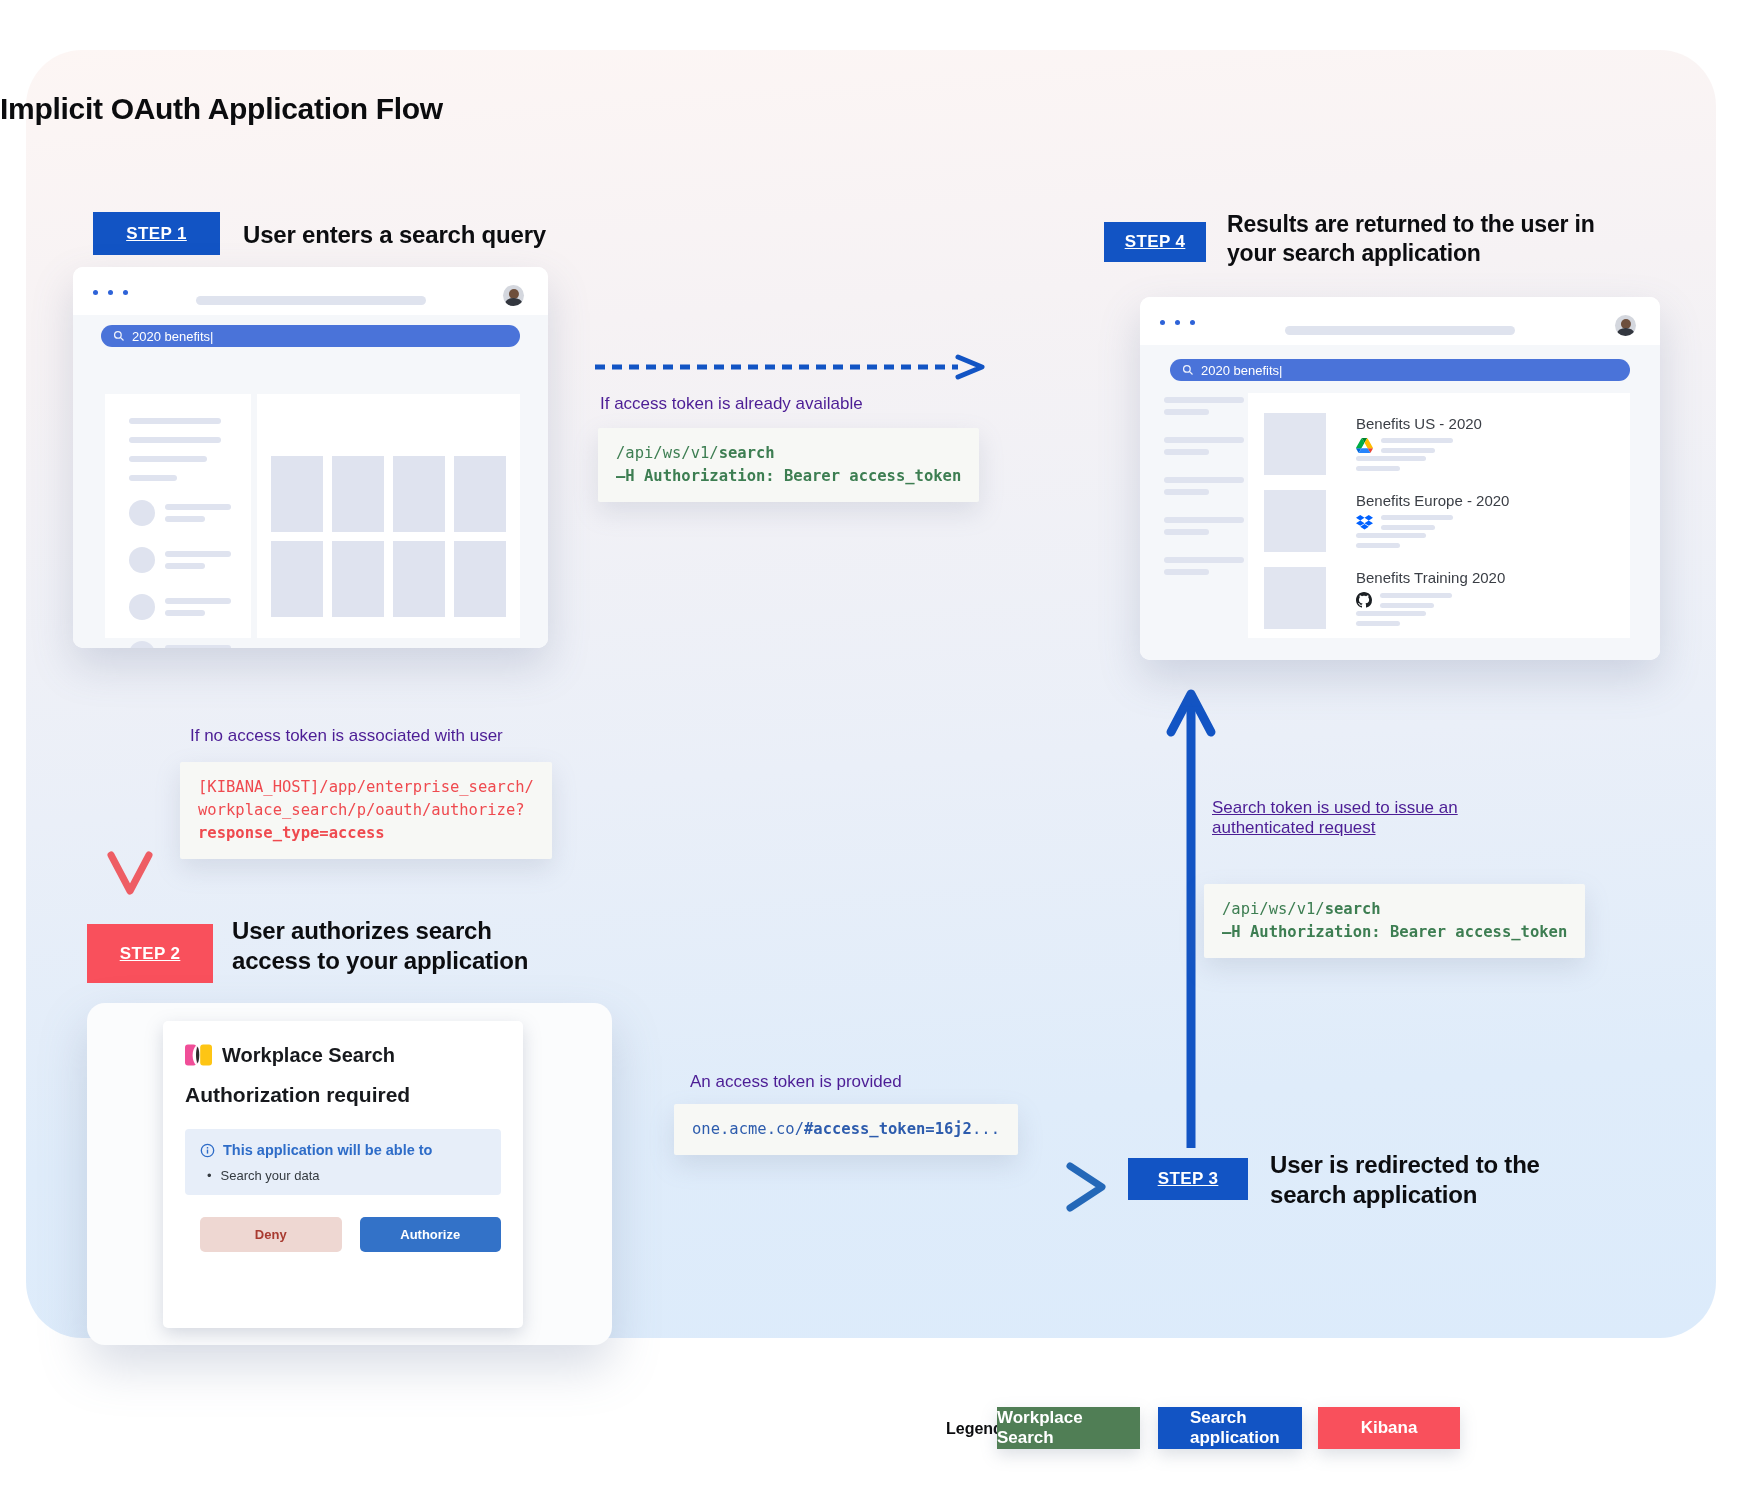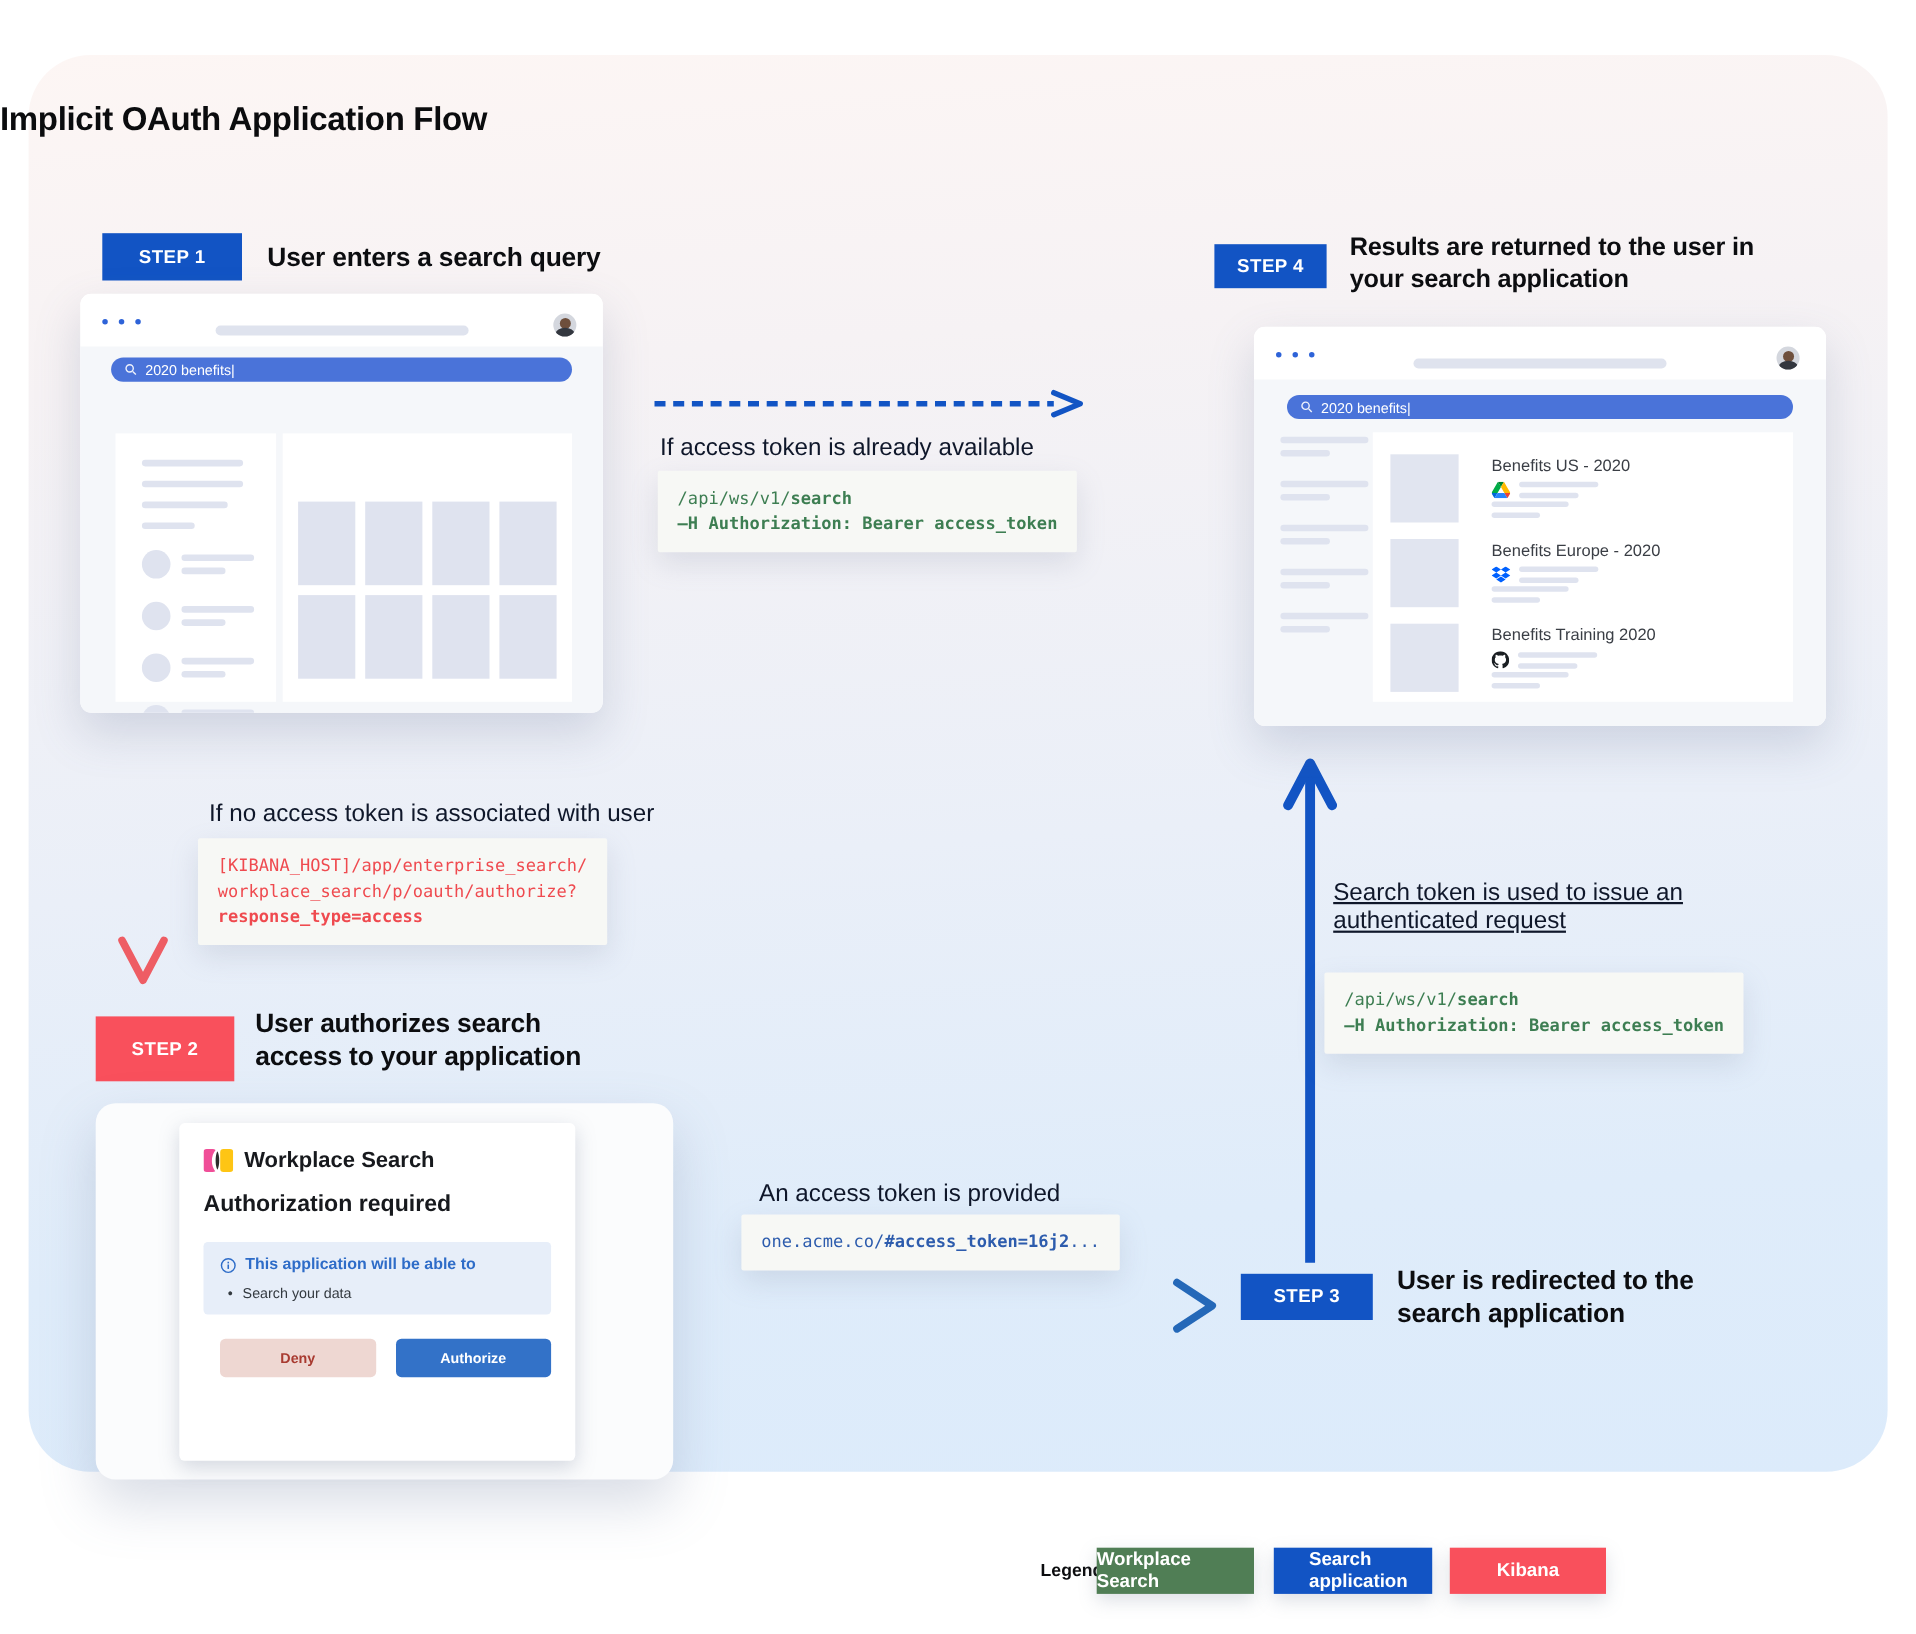--- a/index.html
+++ b/index.html
@@ -7,27 +7,27 @@
   body { width:1742px; height:1485px; position:relative; font-family:"Liberation Sans", sans-serif; }
   #canvas { position:absolute; inset:0; }
 
   
   .bg-panel { position:absolute; left:26px; top:50px; width:1690px; height:1288px; border-radius:56px;
     background:linear-gradient(176deg,#fdf6f4 0%,#f6f2f4 22%,#eaeff8 55%,#dfecfa 80%,#dcebfb 100%); }
 
   .title { position:absolute; top:92px; left:0; width:1640px; text-align:left; font-size:30px; font-weight:700; color:#0b0c0e; letter-spacing:-.3px; }
 
   .step-badge { position:absolute; display:flex; align-items:center; justify-content:center;
-    color:#fff; font-weight:700; font-size:17px; letter-spacing:.4px; }
+    color:#fff; font-weight:700; font-size:17px; letter-spacing:.4px;text-decoration:underline; }
   .badge-blue { background:#1254c4; }
   .badge-red  { background:#f9505c; }
 
   .step-head { position:absolute; font-size:24px; font-weight:700; color:#0c0d10; line-height:1.27; letter-spacing:-.2px; }
 
-  .note { position:absolute; font-size:22px; color:#0f172a; }
+  .note { position:absolute; font-size:17px; color:#4c1d95; }
 
   .code { position:absolute; background:#f7f8f5; border-radius:2px; box-shadow:0 10px 26px rgba(125,135,160,.20);
     font-family:"DejaVu Sans Mono", monospace; font-size:15.5px; line-height:23px; padding:14px 18px; white-space:nowrap; }
   .code-green { color:#3d7e52; }
   .code-red   { color:#ef4a4f; }
   .code-blue  { color:#2d5cad; }
   .code b { font-weight:700; }
 
   
   .browser { position:absolute; background:#fff; border-radius:10px; overflow:hidden;

